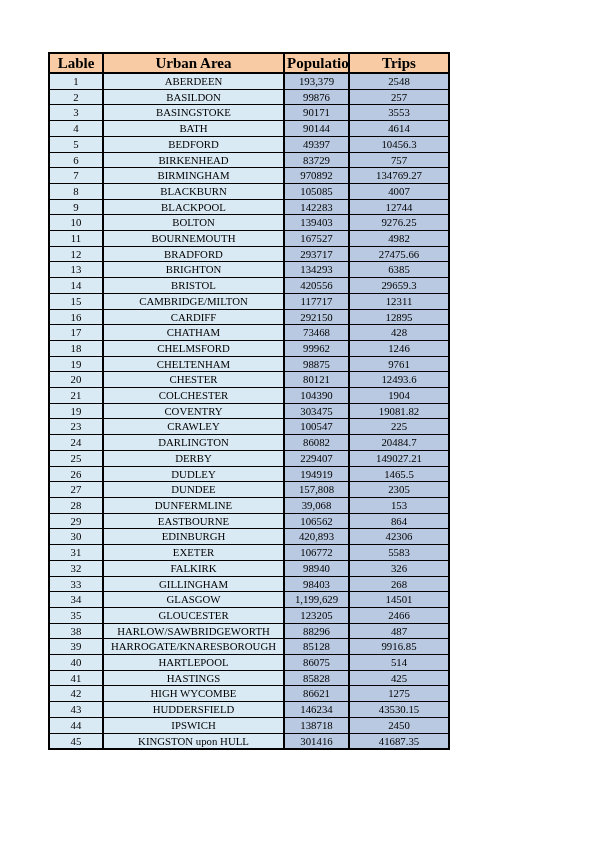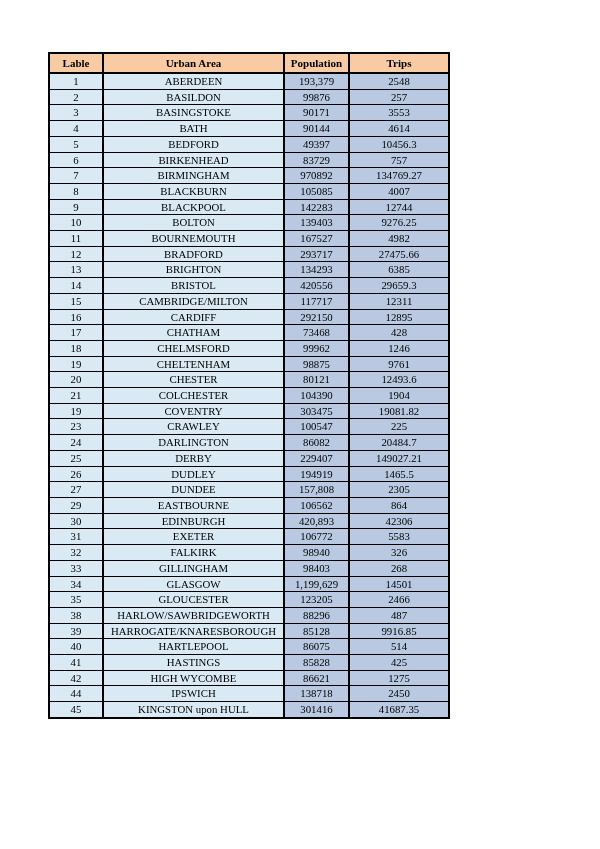--- a/index.html
+++ b/index.html
@@ -29,21 +29,21 @@
     border-right-width: 2px;
     text-align: center;
     vertical-align: middle;
     padding: 0 2px;
     overflow: hidden;
     white-space: nowrap;
   }
   thead th {
     background: var(--header-bg, #F8CBA4);
     font-weight: bold;
-    font-size: 11px;
+    font-size: 15px;
     height: 18px;
     border-bottom-width: 2px;
   }
   tbody td {
     font-size: 10.8px;
     height: 14.7px;
     line-height: 14.7px;
   }
   col.c-label { width: 54px; }
   col.c-area  { width: 181px; }
@@ -228,20 +228,26 @@
     <td class="c-pop">194919</td>
     <td class="c-trips">1465.5</td>
   </tr>
         <tr>
     <td class="c-label">27</td>
     <td class="c-area">DUNDEE</td>
     <td class="c-pop">157,808</td>
     <td class="c-trips">2305</td>
   </tr>
         <tr>
+    <td class="c-label">28</td>
+    <td class="c-area">DUNFERMLINE</td>
+    <td class="c-pop">39,068</td>
+    <td class="c-trips">153</td>
+  </tr>
+        <tr>
     <td class="c-label">29</td>
     <td class="c-area">EASTBOURNE</td>
     <td class="c-pop">106562</td>
     <td class="c-trips">864</td>
   </tr>
         <tr>
     <td class="c-label">30</td>
     <td class="c-area">EDINBURGH</td>
     <td class="c-pop">420,893</td>
     <td class="c-trips">42306</td>
@@ -298,20 +304,26 @@
     <td class="c-label">41</td>
     <td class="c-area">HASTINGS</td>
     <td class="c-pop">85828</td>
     <td class="c-trips">425</td>
   </tr>
         <tr>
     <td class="c-label">42</td>
     <td class="c-area">HIGH WYCOMBE</td>
     <td class="c-pop">86621</td>
     <td class="c-trips">1275</td>
+  </tr>
+        <tr>
+    <td class="c-label">43</td>
+    <td class="c-area">HUDDERSFIELD</td>
+    <td class="c-pop">146234</td>
+    <td class="c-trips">43530.15</td>
   </tr>
         <tr>
     <td class="c-label">44</td>
     <td class="c-area">IPSWICH</td>
     <td class="c-pop">138718</td>
     <td class="c-trips">2450</td>
   </tr>
         <tr>
     <td class="c-label">45</td>
     <td class="c-area">KINGSTON upon HULL</td>

